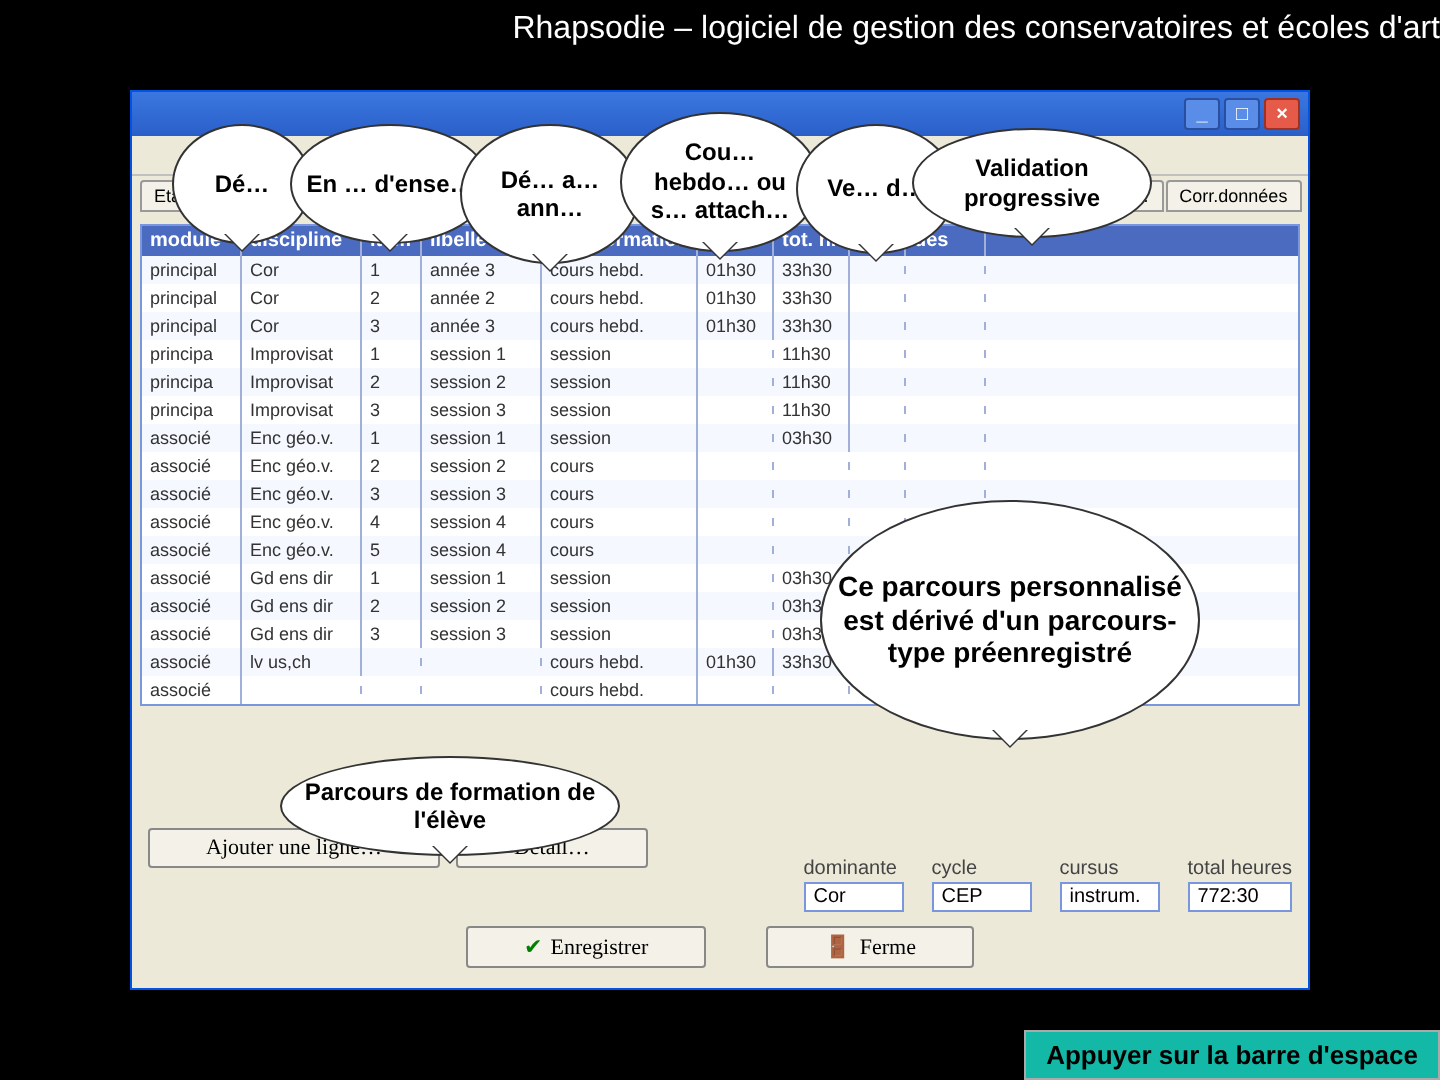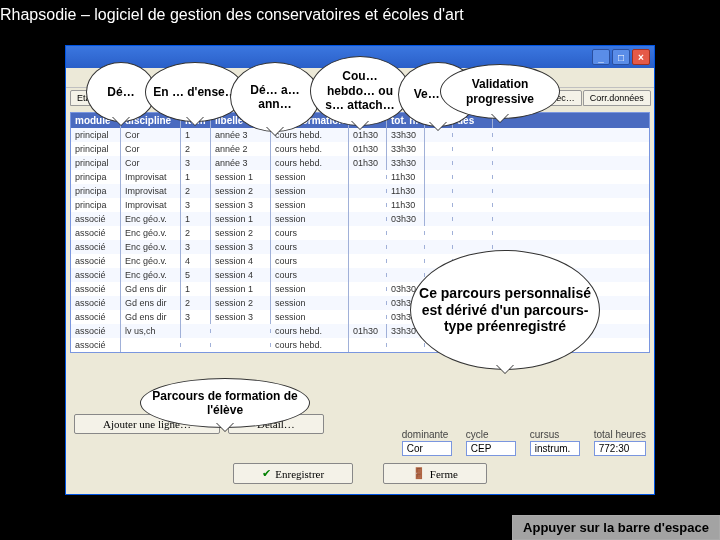--- a/index.html
+++ b/index.html
@@ -1,17 +1,17 @@
 <!DOCTYPE html>
 <html><head>
 <meta charset="utf-8">
 <style>
   * { box-sizing: border-box; margin: 0; padding: 0; }
   body { width: 720px; height: 540px; background: #000; font-family: Arial, sans-serif; font-size: 11px; position: relative; overflow: hidden; }
-  .title { color: #fff; text-align: left; font-size: 16px; padding: 6px 0 2px; }
+  .title { color: #fff; text-align: right; font-size: 16px; padding: 6px 0 2px; }
   .app { position: absolute; left: 65px; top: 45px; width: 590px; height: 450px; background: #ece9d8; border: 1px solid #0054e3; }
   .winbar { height: 22px; background: linear-gradient(#3b77e0,#2a5fc8); display: flex; justify-content: flex-end; align-items: center; padding-right: 4px; gap: 2px; }
   .winbtn { width: 18px; height: 16px; background: #5a8de8; border: 1px solid #2a4f9e; border-radius: 2px; display: flex; align-items: center; justify-content: center; color: #fff; font-size: 10px; font-weight: bold; }
   .winbtn.close { background: #e55a48; border-color: #a03020; }
   .toolbar { height: 20px; background: #ece9d8; border-bottom: 1px solid #c0c0c0; }
   .tabs { display: flex; gap: 1px; padding: 2px 4px; background: #ece9d8; font-size: 9px; }
   .tab { padding: 2px 6px; border: 1px solid #999; background: #f4f2e8; border-radius: 2px 2px 0 0; white-space: nowrap; }
   .tab.active { background: #fff; font-weight: bold; }
   .grid { margin: 4px; border: 1px solid #7a96df; background: #fff; }
   .ghead { display: flex; background: #4a6bc0; color: #fff; font-weight: bold; font-size: 10px; }
@@ -27,24 +27,24 @@
   .btn { border: 1px solid #888; background: #f4f2e8; padding: 3px 28px; font-size: 11px; display: flex; align-items: center; gap: 4px; border-radius: 2px; font-family: Liberation Serif, serif; }
   .toolbtns { position: absolute; bottom: 60px; left: 8px; display: flex; gap: 8px; }
   .callout { position: absolute; background: #fff; border: 1px solid #333; border-radius: 50%; display: flex; align-items: center; justify-content: center; text-align: center; font-size: 12px; font-weight: bold; padding: 6px; line-height: 1.2; }
   .callout::after { content: ''; position: absolute; bottom: -12px; left: 50%; margin-left: -8px; border: 8px solid transparent; border-top-color: #fff; }
   .callout::before { content: ''; position: absolute; bottom: -14px; left: 50%; margin-left: -9px; border: 9px solid transparent; border-top-color: #333; }
   .co1{left:86px;top:62px;width:70px;height:60px}
   .co2{left:145px;top:62px;width:100px;height:60px}
   .co3{left:230px;top:62px;width:90px;height:70px}
   .co4{left:310px;top:56px;width:100px;height:70px}
   .co5{left:398px;top:62px;width:80px;height:65px}
-  .co6{left:440px;top:64px;width:120px;height:55px}
+  .co6{left:456px;top:64px;width:120px;height:55px}
   .co7{left:140px;top:378px;width:170px;height:50px}
   .co8{left:410px;top:250px;width:190px;height:120px;font-size:14px}
-  .spacebar { position: absolute; right: 0; bottom: 0; background: #a3a3a3; border: 1px solid #aaa; padding: 4px 10px; font-size: 13px; font-weight: bold; }
+  .spacebar { position: absolute; right: 0; bottom: 0; background: #14b8a6; border: 1px solid #aaa; padding: 4px 10px; font-size: 13px; font-weight: bold; }
 </style>
 </head>
 <body>
 
 <div class="title">Rhapsodie – logiciel de gestion des conservatoires et écoles d'art</div>
 
 <div class="app">
   <div class="winbar">
     <div class="winbtn">_</div>
     <div class="winbtn">□</div>

